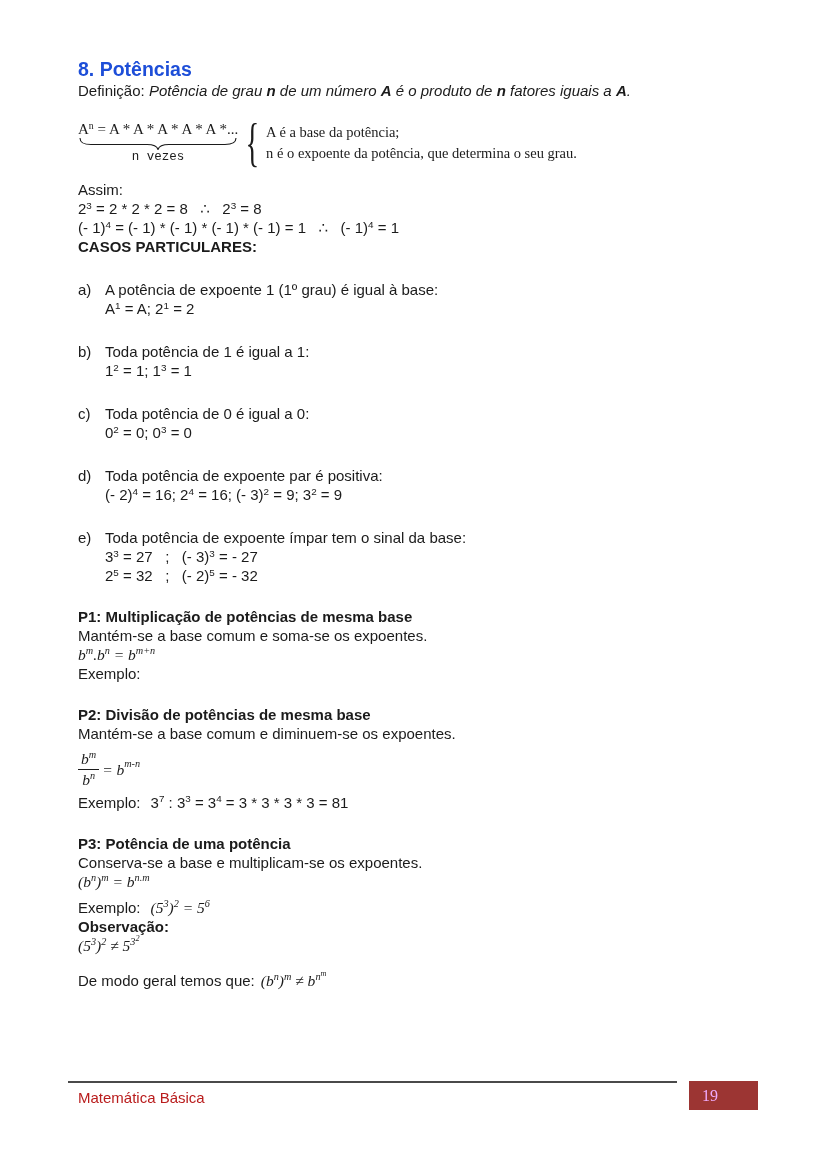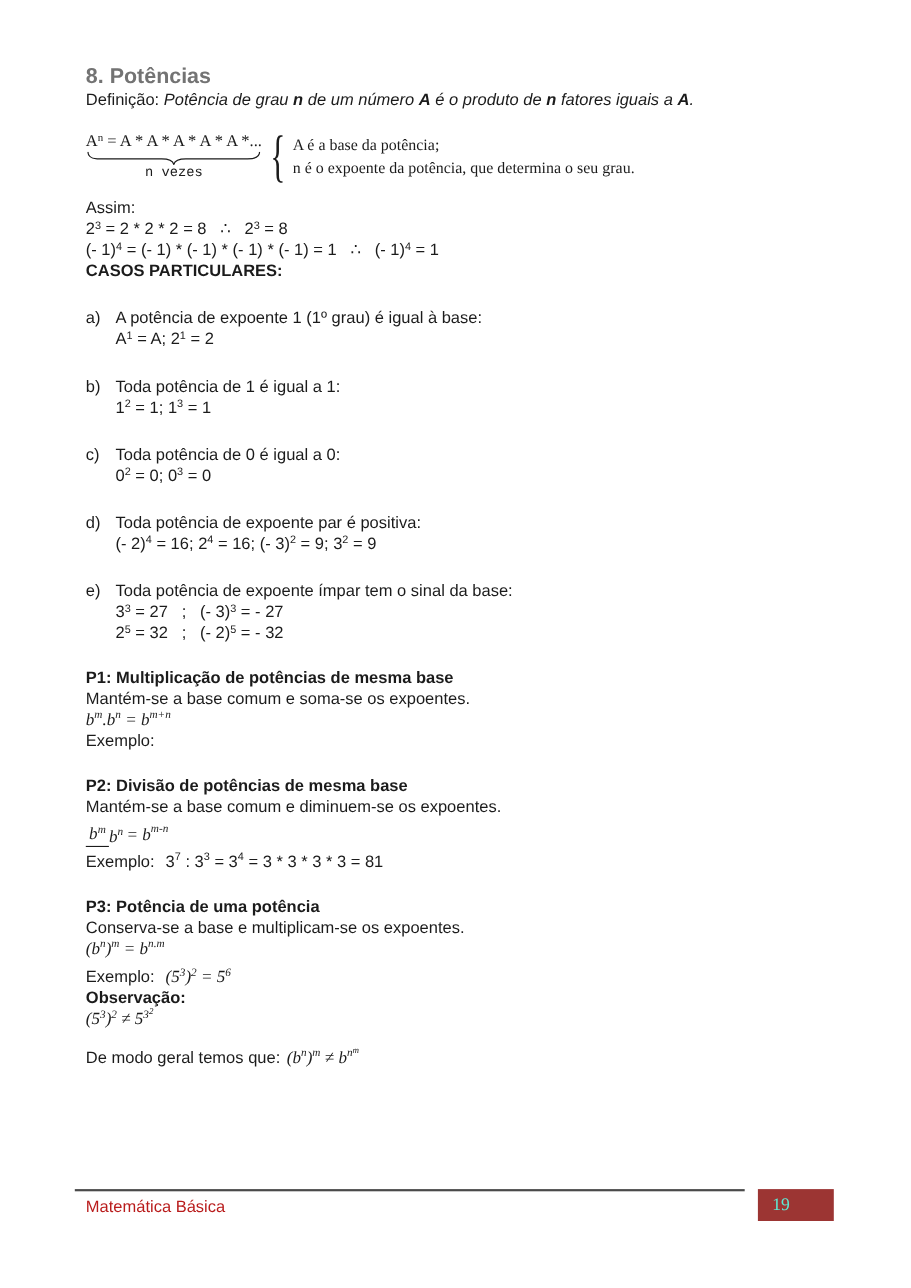--- a/index.html
+++ b/index.html
@@ -4,21 +4,21 @@
 <style>
   html,body { margin:0; padding:0; background:#ffffff; }
   .page {
     position:relative; width:828px; height:1171px; background:#ffffff;
     font-family:"Liberation Sans", sans-serif; color:#1b1b1b; overflow:hidden;
   }
   .content { padding:52px 70px 0 78px; font-size:15px; line-height:19px; }
   .content p { margin:0; }
   .ws { white-space:pre-wrap; }
 
-  h1 { font-size:19.5px; line-height:23px; margin:0; font-weight:bold; color:#737373; }
+  h1 { font-size:19.5px; line-height:23px; margin:0; font-weight:bold; color:#1d4ed8; }
   .s8-title { margin-top:6px; }
   .s9-title { margin-top:56px; }
 
   .def { margin-top:21px; }
   .def i b { font-weight:bold; }
 
   
   .formula-row { margin-top:20px; display:flex; align-items:flex-start; }
   .ub-group { display:inline-block; text-align:center; }
   .expr { font-family:"Liberation Serif", serif; font-size:15px; line-height:18px; white-space:pre; }
@@ -38,37 +38,37 @@
   .caso-body { flex:1; }
 
   sup { font-size:66%; line-height:0; vertical-align:baseline; position:relative; top:-0.55em; }
   sup sup { font-size:80%; top:-0.45em; }
 
   .prop { margin-top:22px; }
   .prop-title { font-weight:bold; }
   .mit { font-family:"Liberation Serif", serif; font-style:italic; font-size:15.5px; }
   .rule { margin-top:2px; margin-bottom:1px; }
   .p2-rule { margin-top:7px; margin-bottom:4px; display:flex; align-items:center; }
-  .frac { display:inline-flex; flex-direction:row; align-items:center; vertical-align:middle;
+  .frac { display:inline-flex; flex-direction:column; align-items:center; vertical-align:middle;
           line-height:1.15; margin-right:3px;justify-content:flex-end; }
   .frac .num { border-bottom:1.2px solid #1b1b1b; padding:0 3px 1px; }
   .frac .den { padding-top:1px; }
   .inline-ex { display:flex; align-items:center; }
   .inline-ex .lbl { margin-right:10px; }
   .obs-label { font-weight:bold; margin-top:5px; }
   .obs-formula { margin-top:4px; }
   .general-line { margin-top:16px; display:flex; align-items:flex-start; }
   .general-line .lbl { margin-right:6px; }
 
   
   .footer-line { position:absolute; top:1081px; left:68px; width:609px; border-top:2px solid #4a4a4a; }
   .footer-label { position:absolute; top:1089px; left:78px; font-size:15px; color:#b91c1c; }
   .page-number-box { position:absolute; top:1081px; left:689px; width:69px; height:29px;
     box-sizing:border-box; display:flex; align-items:center; padding-left:13px;
-    color:#5eead4; font-family:"Liberation Serif", serif; font-size:16px; }
+    color:#f0abfc; font-family:"Liberation Serif", serif; font-size:16px; }
 </style>
 </head>
 <body>
 
 <div class="page">
   <div class="content">
 
     <h1 class="s8-title">8. Potências</h1>
 
     <p class="def">Definição: <i>Potência de grau <b>n</b> de um número <b>A</b> é o produto de <b>n</b> fatores iguais a <b>A</b>.</i></p>

